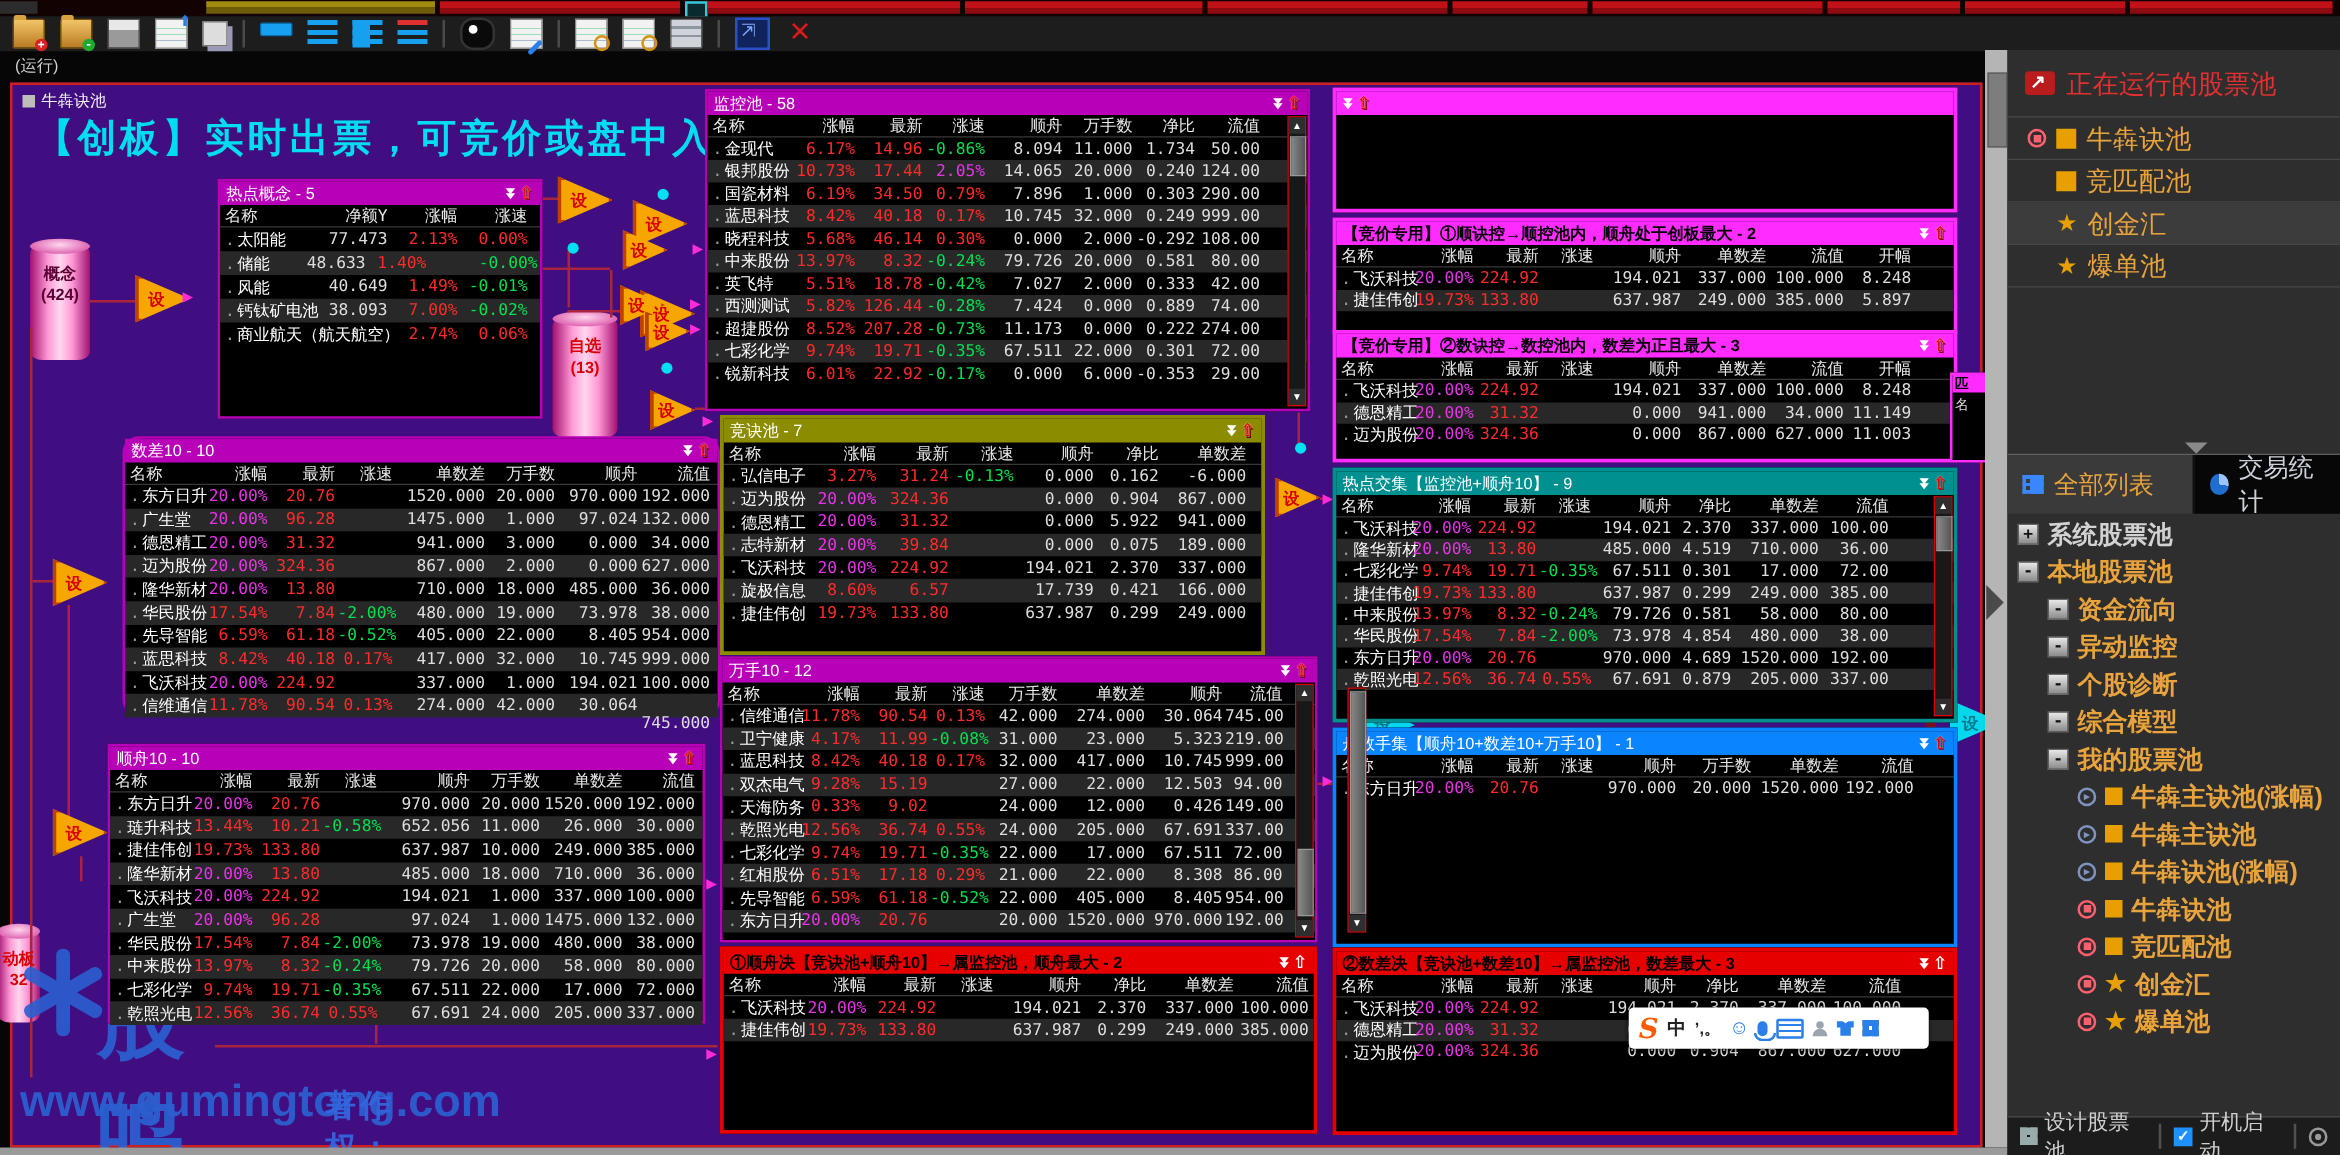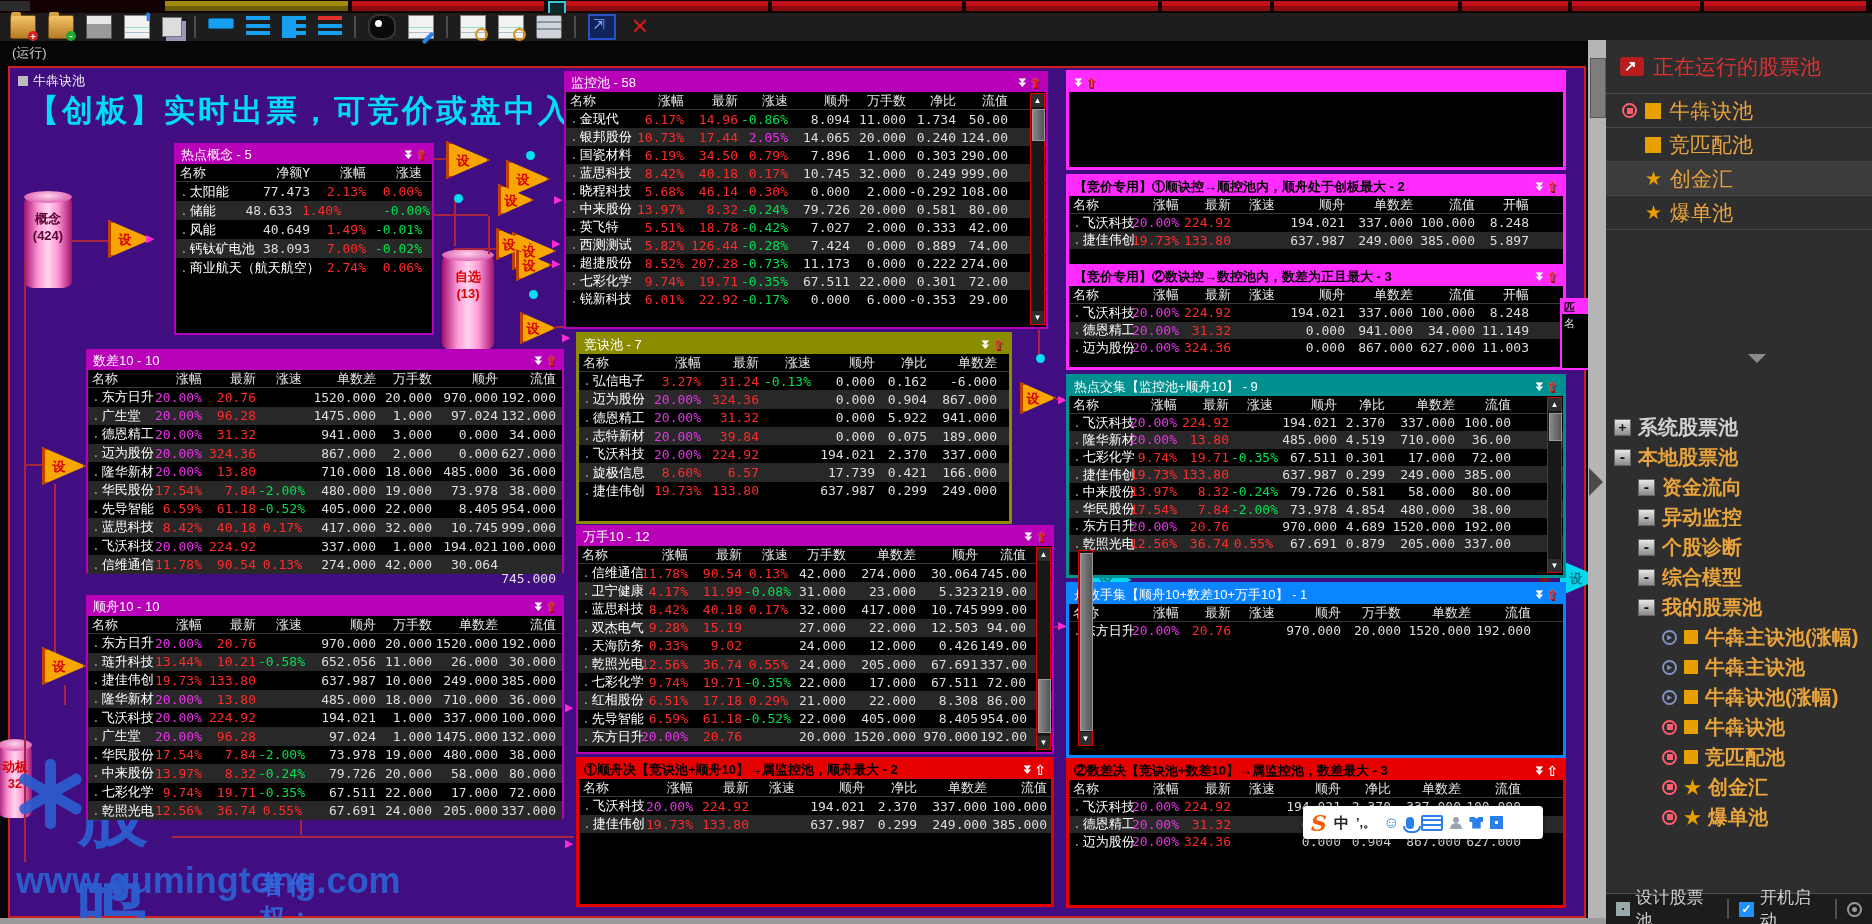--- a/index.html
+++ b/index.html
@@ -363,21 +363,21 @@
             <span class="cell cr" style="width: 56px;">7.00%</span>
             <span class="cell cg" style="width: 56px;">-0.02%</span>
           </div>
           <div class="drow grid" style="height: 19px;">
             <span class="cell cn" style="width: 78px;">商业航天（航天航空）</span>
             <span class="cell cw" style="width: 58px;"></span>
             <span class="cell cr" style="width: 56px;">2.74%</span>
             <span class="cell cr" style="width: 56px;">0.06%</span>
           </div>
         </div>
-        <div class="panel st-mag" style="left: 76px; top: 281px; width: 478px; height: 224px;">
+        <div class="panel st-mag" style="left: 88px; top: 281px; width: 478px; height: 224px; border-radius: 13px;">
           <div class="tbar">
             <span class="ttl">数差10 - 10</span>
             <span class="tico">
               <span class="chev">▼<br>▼</span>
               <span class="uparr">⇧</span>
             </span>
           </div>
           <div class="hrow grid">
             <span class="cell" style="width: 64px;">名称</span>
             <span class="cell" style="width: 52px;">涨幅</span>
@@ -1299,20 +1299,30 @@
           <span class="ostar">★</span>
           <span>创金汇</span>
         </div>
         <div class="run-item">
           <span style="width:15px;flex:none"></span>
           <span class="ostar">★</span>
           <span>爆单池</span>
         </div>
       </div>
     <div id="tabnotch"></div>
+    <div id="sb-tabs">
+        <div class="sbtab on">
+          <span class="list-ic"></span>
+          <span>全部列表</span>
+        </div>
+        <div class="sbtab off">
+          <span class="pie-ic"></span>
+          <span>交易统计</span>
+        </div>
+      </div>
     <div id="sb-tree">
         <div class="titem muted" style="padding-left: 8px;">
           <span class="tgl">+</span>
           <span>系统股票池</span>
         </div>
         <div class="titem" style="padding-left: 8px;">
           <span class="tgl">-</span>
           <span>本地股票池</span>
         </div>
         <div class="titem" style="padding-left: 32px;">

